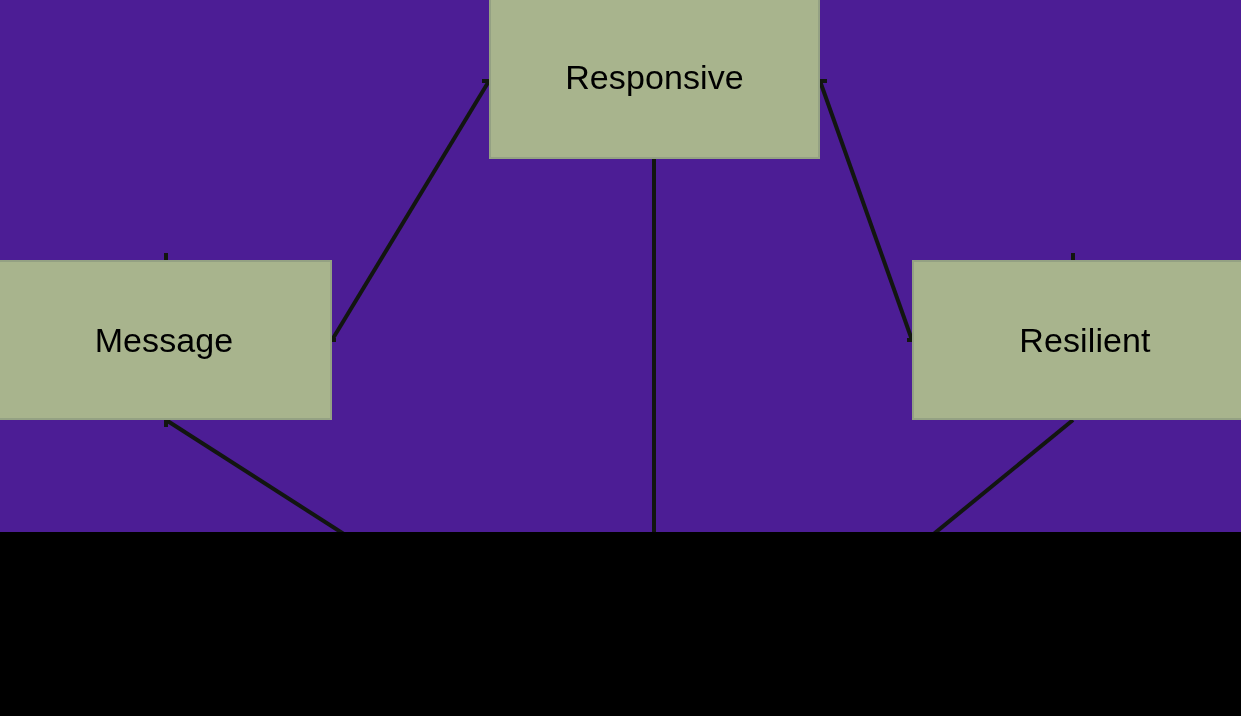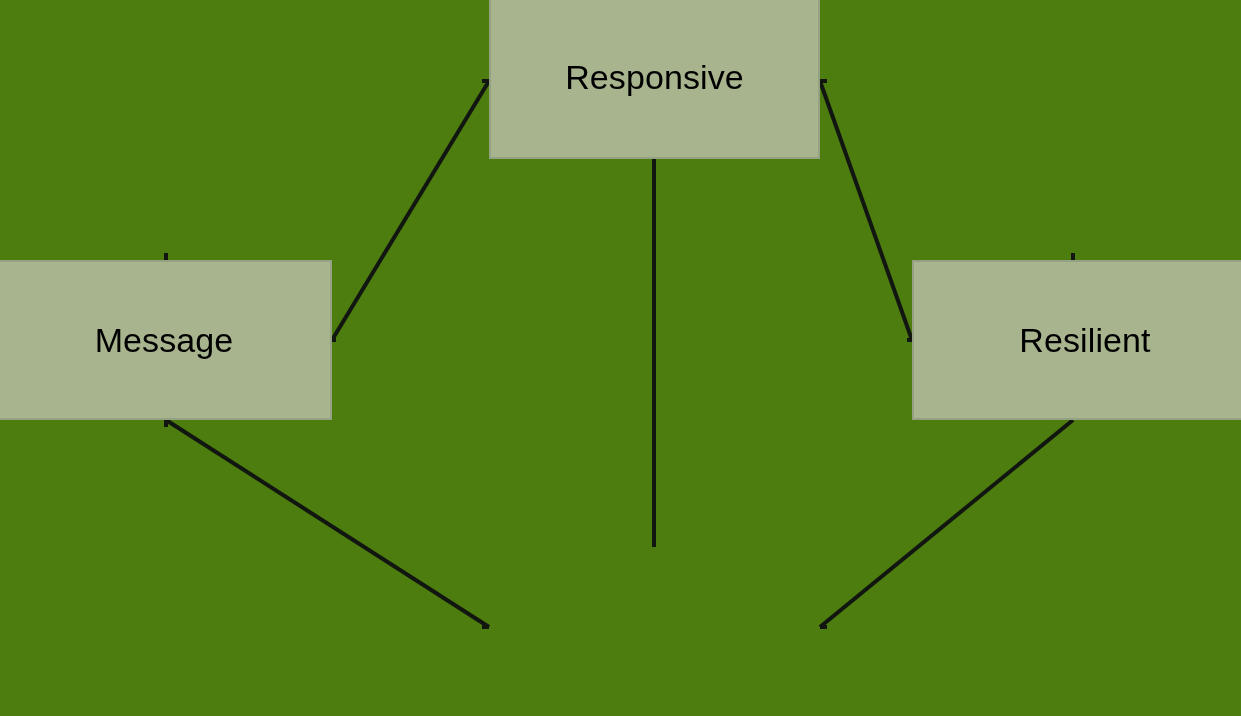--- a/index.html
+++ b/index.html
@@ -5,22 +5,22 @@
 <style>
   html, body {
     margin: 0;
     padding: 0;
     background: #000000;
   }
 
   #canvas {
     position: relative;
     width: 1241px;
-    height: 716px;
-    background: #4d7c0f;
+    height: 532px;
+    background: #4c1d95;
     overflow: hidden;
     font-family: "Liberation Sans", "DejaVu Sans", sans-serif;
   }
 
   
   #connectors {
     position: absolute;
     left: 0;
     top: 0;
     width: 1241px;

